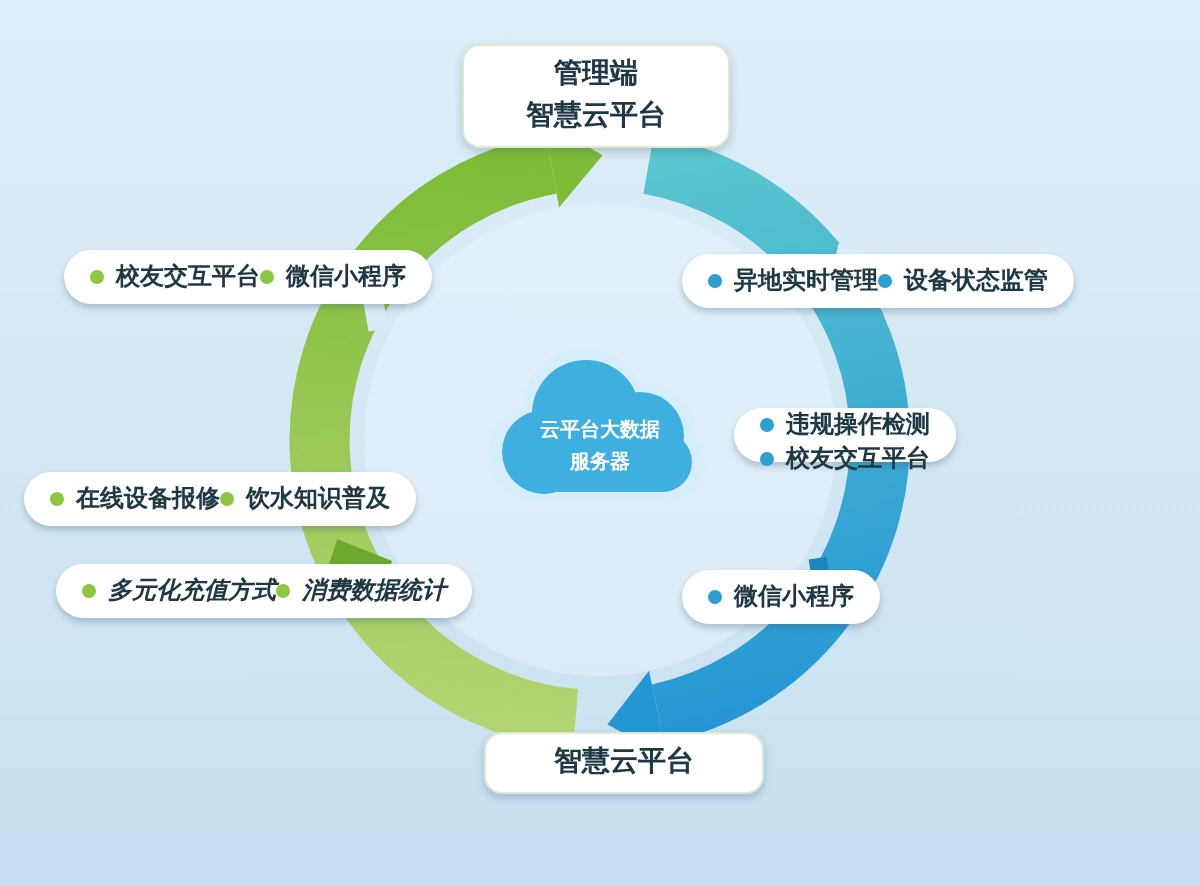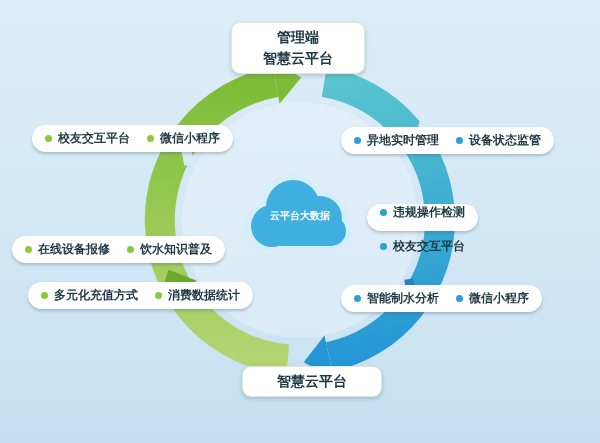--- a/index.html
+++ b/index.html
@@ -19,31 +19,31 @@
     text-align:center; color:#1e3844; font-weight:bold;
     font-size:14px; line-height:1.5; padding:4px 0; z-index:6;
   }
   .top-node    { left:231px; top:22px;  width:132px; }
   .bottom-node { left:242px; top:366px; width:138px; }
   .node-box span { display:block; }
 
   .pill {
     position:absolute; background:#ffffff; border-radius:14px;
     height:27px; display:flex; align-items:center;
-    padding:0 13px; gap:17px;
+    padding:0 13px; 
     box-shadow:0 2px 3px rgba(60,90,110,.3); z-index:6;
   }
   .pill .item { display:flex; align-items:center; font-size:12px; font-weight:bold; color:#1e3844; white-space:nowrap; }
   .dot { width:7px; height:7px; border-radius:50%; margin-right:6px; flex:0 0 auto; }
   .dot.g { background:#8dc63f; }
   .dot.b { background:#2d9fd3; }
 
   #l1 { left:32px;  top:125px; }
   #l2 { left:12px;  top:208px;margin-top:28px; }
-  #l3 { left:28px;  top:282px; }
+  #l3 { left:28px;  top:282px;font-style:italic; }
   #r1 { left:341px; top:127px;justify-content:center; }
   #r2 { left:367px; top:204px;flex-direction:column; }
   #r3 { left:341px; top:285px; }
 
   .cloud-text {
     position:absolute; left:238px; top:208px; width:124px;
     text-align:center; color:#ffffff; font-weight:bold;
     font-size:10px; line-height:16px; z-index:5;
   }
   .cloud-text span { display:block; }
@@ -100,20 +100,21 @@
     <span>管理端</span>
     <span>智慧云平台</span>
   </div>
 
   <div class="node-box bottom-node">
     <span>智慧云平台</span>
   </div>
 
   <div class="cloud-text">
     <span>云平台大数据</span>
+    <span>服务器</span>
   </div>
 
   <div class="pill" id="l1">
     <span class="item">
       <span class="dot g"></span>
       <span>校友交互平台</span>
     </span>
     <span class="item">
       <span class="dot g"></span>
       <span>微信小程序</span>
@@ -160,21 +161,17 @@
     </span>
     <span class="item">
       <span class="dot b"></span>
       <span>校友交互平台</span>
     </span>
   </div>
 
   <div class="pill" id="r3">
     <span class="item">
       <span class="dot b"></span>
-      <span>智能制水分析</span>
-    </span>
-    <span class="item">
-      <span class="dot b"></span>
       <span>微信小程序</span>
     </span>
   </div>
 
 </div>
 
 </body></html>

